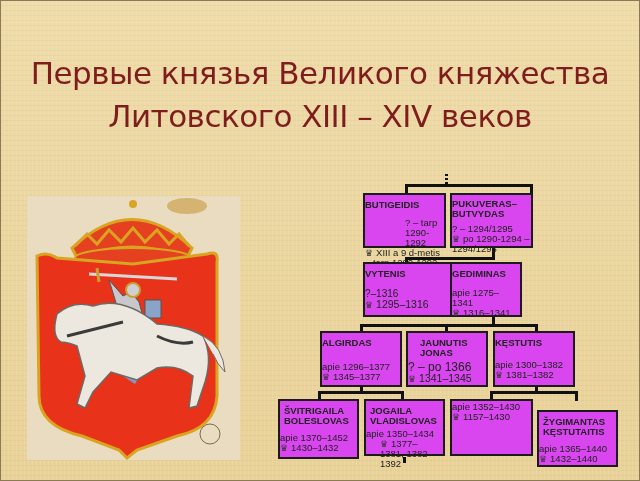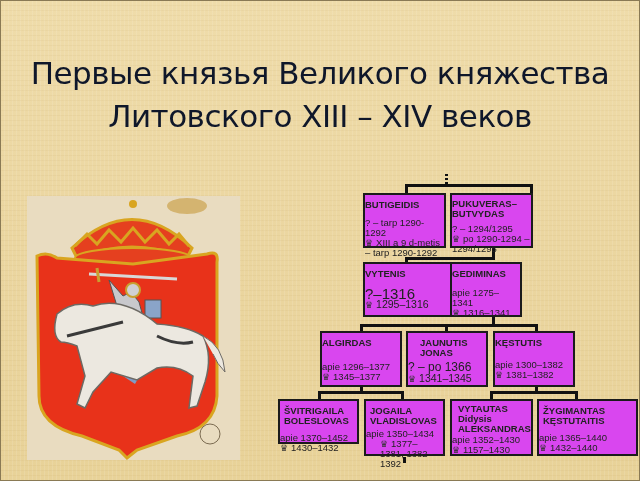--- a/index.html
+++ b/index.html
@@ -9,21 +9,21 @@
     background-image:
       repeating-linear-gradient(90deg, rgba(255,255,255,0.10) 0px, rgba(255,255,255,0.10) 1px, rgba(0,0,0,0) 1px, rgba(0,0,0,0) 4px),
       repeating-linear-gradient(0deg, rgba(160,120,50,0.06) 0px, rgba(160,120,50,0.06) 1px, rgba(0,0,0,0) 1px, rgba(0,0,0,0) 5px),
       linear-gradient(180deg, #efdcaa 0%, #ebd6a0 50%, #e8d298 100%);
     font-family: "Liberation Sans", sans-serif;
   }
   .slide-frame { position: absolute; left: 0; top: 0; width: 638px; height: 479px; border: 1px solid #8a7a55; }
   .title {
     position: absolute; left: 0; top: 52px; width: 640px; text-align: center;
     font-family: "DejaVu Sans", sans-serif; font-size: 31px; line-height: 43px;
-    color: #0f172a; letter-spacing: -0.5px;
+    color: #7f1d1d; letter-spacing: -0.5px;
   }
   .title span { display: block; }
 
   .coat { position: absolute; left: 27px; top: 196px; width: 213px; height: 264px; }
 
   .tree { position: absolute; left: 0; top: 0; width: 640px; height: 481px; }
   .node {
     position: absolute; background: #d946ef; border: 2px solid #1b1b1b;
     box-sizing: border-box; text-align: left; color: #222;
     font-size: 9.5px; line-height: 10px;
@@ -92,32 +92,32 @@
   <div class="line" style="left:318px;top:391px;width:3px;height:10px;"></div>
   <div class="line" style="left:401px;top:391px;width:3px;height:10px;"></div>
   <div class="line" style="left:535px;top:386px;width:3px;height:8px;"></div>
   <div class="line" style="left:490px;top:391px;width:88px;height:3px;"></div>
   <div class="line" style="left:490px;top:391px;width:3px;height:10px;"></div>
   <div class="line" style="left:575px;top:391px;width:3px;height:10px;"></div>
   <div class="line" style="left:403px;top:457px;width:3px;height:6px;"></div>
 
   <div class="node" style="left:363px;top:193px;width:83px;height:55px;">
     <div class="nm">BUTIGEIDIS</div>
-    <div class="dt" style="margin-top:8px;">? – tarp 1290-1292</div>
+    <div class="dt" style="margin-top:8px;padding-left:40px;">? – tarp 1290-1292</div>
     <div><span class="crown">♛</span><span>XIII a 9 d-metis – tarp 1290-1292</span></div>
   </div>
   <div class="node" style="left:450px;top:193px;width:83px;height:55px;">
     <div class="nm" style="margin-top:4px;">PUKUVERAS– BUTVYDAS</div>
     <div class="dt" style="margin-top:5px;">? – 1294/1295</div>
     <div><span class="crown">♛</span><span>po 1290-1294 – 1294/1295</span></div>
   </div>
 
   <div class="node" style="left:363px;top:262px;width:94px;height:55px;">
     <div class="nm">VYTENIS</div>
-    <div class="dt" style="margin-top:9px;font-size:15px;line-height:11px;">?–1316</div>
+    <div class="dt" style="margin-top:9px;font-size:10px;line-height:11px;">?–1316</div>
     <div style="font-size:10.5px;line-height:11px;"><span class="crown">♛</span><span>1295–1316</span></div>
   </div>
   <div class="node" style="left:450px;top:262px;width:72px;height:55px;">
     <div class="nm">GEDIMINAS</div>
     <div class="dt" style="margin-top:9px;">apie 1275–1341</div>
     <div><span class="crown">♛</span><span>1316–1341</span></div>
   </div>
 
   <div class="node" style="left:320px;top:331px;width:82px;height:56px;">
     <div class="nm">ALGIRDAS</div>
@@ -128,33 +128,32 @@
     <div class="nm" style="padding:0 12px;">JAUNUTIS JONAS</div>
     <div class="dt" style="margin-top:4px;font-size:12px;line-height:11px;">? – po 1366</div>
     <div style="font-size:10.5px;line-height:11px;"><span class="crown">♛</span><span>1341–1345</span></div>
   </div>
   <div class="node" style="left:493px;top:331px;width:82px;height:56px;">
     <div class="nm">KĘSTUTIS</div>
     <div class="dt" style="margin-top:12px;">apie 1300–1382</div>
     <div><span class="crown">♛</span><span>1381–1382</span></div>
   </div>
 
-  <div class="node" style="left:278px;top:399px;width:81px;height:45px;">
+  <div class="node" style="left:278px;top:399px;width:81px;height:60px;">
     <div class="nm" style="padding:0 4px;">ŠVITRIGAILA BOLESLOVAS</div>
     <div class="dt" style="margin-top:7px;">apie 1370–1452</div>
     <div><span class="crown">♛</span><span>1430–1432</span></div>
   </div>
   <div class="node" style="left:364px;top:399px;width:81px;height:57px;">
     <div class="nm" style="padding:0 4px;">JOGAILA VLADISLOVAS</div>
     <div class="dt" style="margin-top:3px;">apie 1350–1434</div>
     <div style="padding:0 6px 0 14px;"><span class="crown">♛</span><span>1377–1381, 1382–1392</span></div>
   </div>
   <div class="node" style="left:450px;top:399px;width:83px;height:57px;">
-    <div class="nm" style="margin-top:3px;padding:0 6px;">VYTAUTAS Didysis ALEKSANDRAS</div>
     <div class="dt" style="margin-top:1px;">apie 1352–1430</div>
     <div><span class="crown">♛</span><span>1157–1430</span></div>
   </div>
-  <div class="node" style="left:537px;top:399px;width:101px;height:57px;">
+  <div class="node" style="left:537px;top:410px;width:81px;height:57px;">
     <div class="nm" style="padding:0 4px;">ŽYGIMANTAS KĘSTUTAITIS</div>
     <div class="dt" style="margin-top:7px;">apie 1365–1440</div>
     <div><span class="crown">♛</span><span>1432–1440</span></div>
   </div>
 </div>
 
 </body></html>

